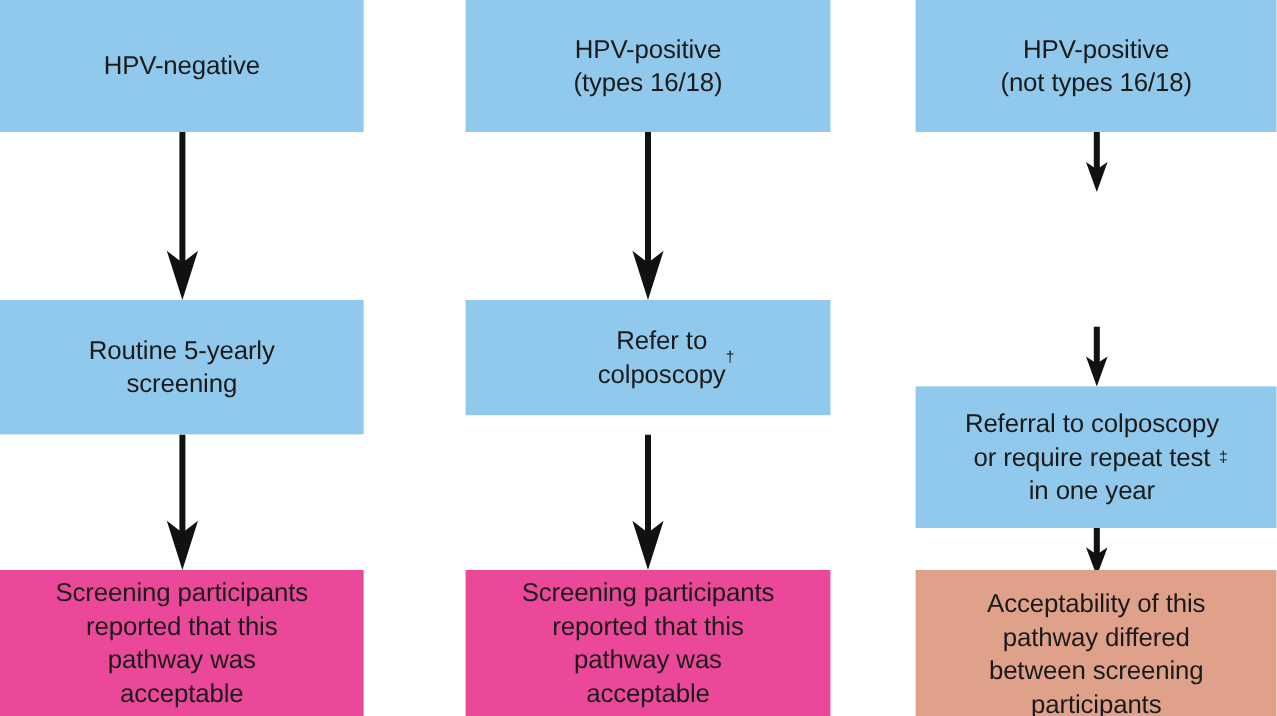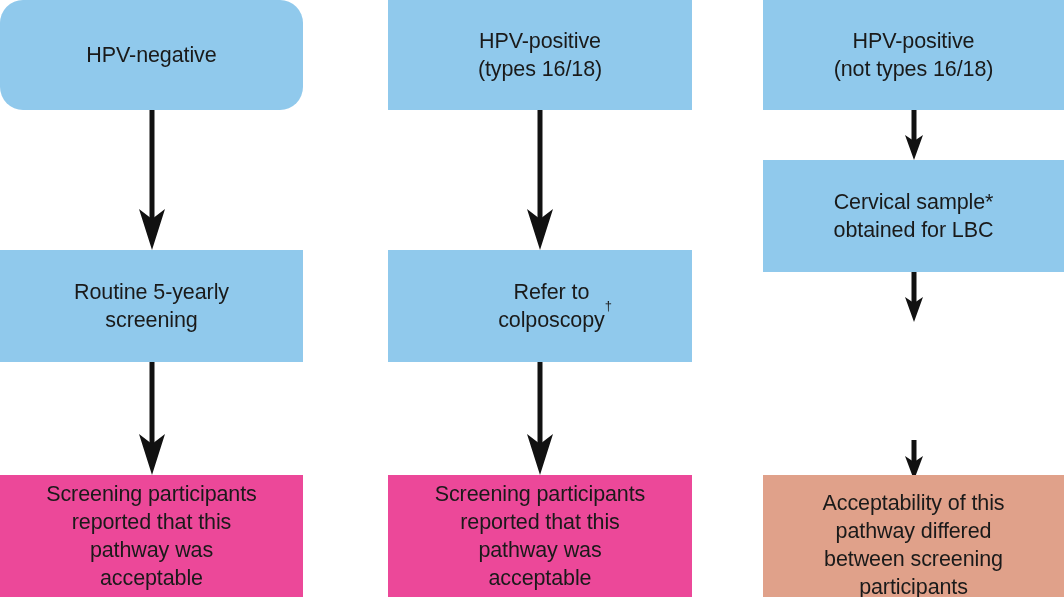--- a/index.html
+++ b/index.html
@@ -61,21 +61,21 @@
   }
   .arrow svg { display: block; }
 </style>
 </head>
 <body>
 
 <div id="flowchart">
 
   <div class="col col-1">
 
-    <div class="node node-blue" style="top:0px; height:110px;border-radius:23px;">
+    <div class="node node-blue" style="top:0px; height:110px;">
       <span class="txt">HPV-negative</span>
     </div>
 
     <div class="arrow" style="top:110px;">
       <svg width="32" height="140" viewBox="0 0 32 140" aria-hidden="true">
         <line x1="16" y1="0" x2="16" y2="112" stroke="#111111" stroke-width="5"></line>
         <path d="M16 140 L3 99 L16 109 L29 99 Z" fill="#111111"></path>
       </svg>
     </div>
 
@@ -106,21 +106,21 @@
 (types 16/18)</span>
     </div>
 
     <div class="arrow" style="top:110px;">
       <svg width="32" height="140" viewBox="0 0 32 140" aria-hidden="true">
         <line x1="16" y1="0" x2="16" y2="112" stroke="#111111" stroke-width="5"></line>
         <path d="M16 140 L3 99 L16 109 L29 99 Z" fill="#111111"></path>
       </svg>
     </div>
 
-    <div class="node node-blue" style="top:250px; height:112px;padding-left:36px;">
+    <div class="node node-blue" style="top:250px; height:96px;padding-left:36px;">
       <span class="txt">Refer to
 colposcopy</span>
         <span class="sup">†</span>
     </div>
 
     <div class="arrow" style="top:362px;">
       <svg width="32" height="113" viewBox="0 0 32 113" aria-hidden="true">
         <line x1="16" y1="0" x2="16" y2="85" stroke="#111111" stroke-width="5"></line>
         <path d="M16 113 L3 72 L16 82 L29 72 Z" fill="#111111"></path>
       </svg>
@@ -141,32 +141,34 @@
 (not types 16/18)</span>
     </div>
 
     <div class="arrow" style="top:110px;">
       <svg width="26" height="50" viewBox="0 0 26 50" aria-hidden="true">
         <line x1="13" y1="0" x2="13" y2="33" stroke="#111111" stroke-width="5"></line>
         <path d="M13 50 L4 25 L13 31 L22 25 Z" fill="#111111"></path>
       </svg>
     </div>
 
-    <div class="node node-blue" style="top:160px; height:112px;">
-      <span class="txt">Cervical sample*
-obtained for LBC</span>
-    </div>
 
     <div class="arrow" style="top:272px;">
       <svg width="26" height="50" viewBox="0 0 26 50" aria-hidden="true">
         <line x1="13" y1="0" x2="13" y2="33" stroke="#111111" stroke-width="5"></line>
         <path d="M13 50 L4 25 L13 31 L22 25 Z" fill="#111111"></path>
       </svg>
     </div>
 
+    <div class="node node-blue" style="top:322px; height:118px;">
+      <span class="txt">Referral to colposcopy
+or require repeat test
+in one year</span>
+        <span class="sup">‡</span>
+    </div>
 
     <div class="arrow" style="top:440px;">
       <svg width="26" height="40" viewBox="0 0 26 40" aria-hidden="true">
         <line x1="13" y1="0" x2="13" y2="25" stroke="#111111" stroke-width="5"></line>
         <path d="M13 40 L4 16 L13 22 L22 16 Z" fill="#111111"></path>
       </svg>
     </div>
 
     <div class="node node-red" style="top:475px; height:140px;">
       <span class="txt">Acceptability of this

